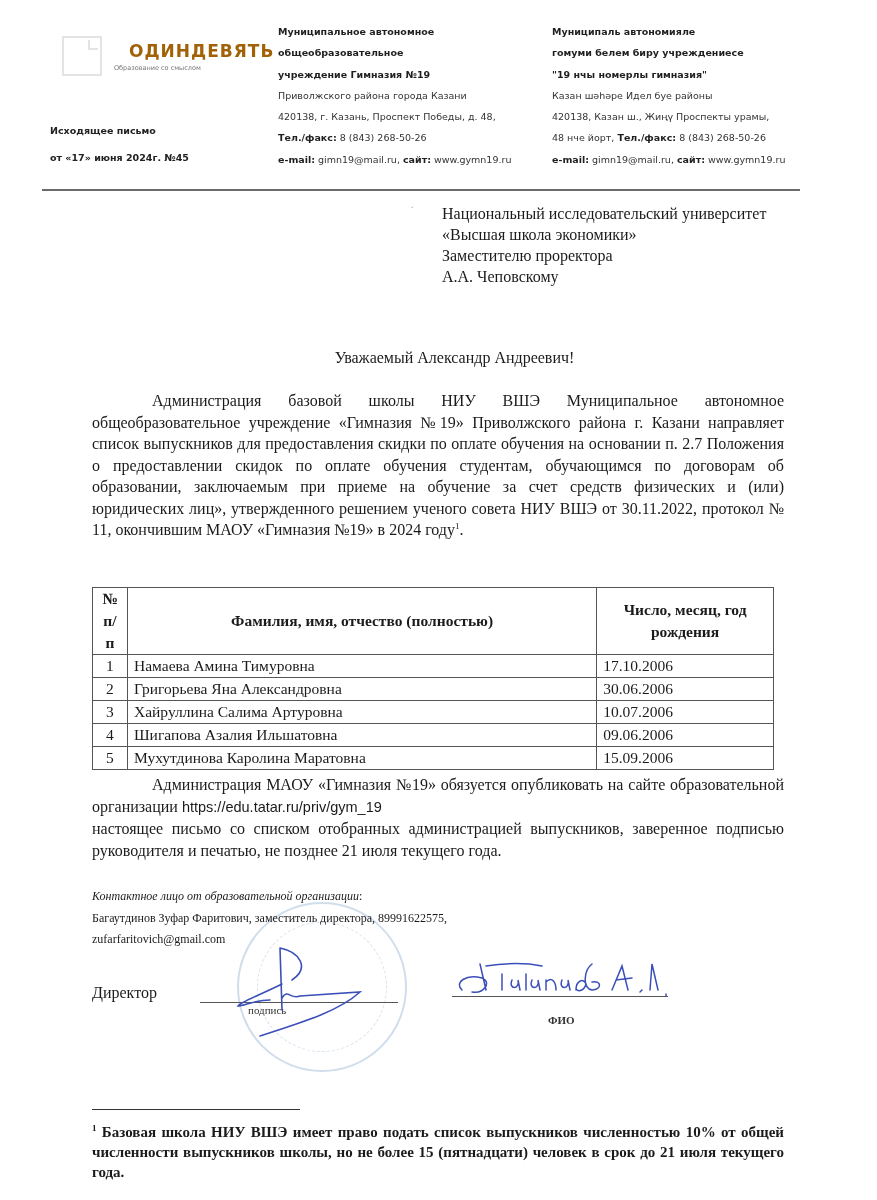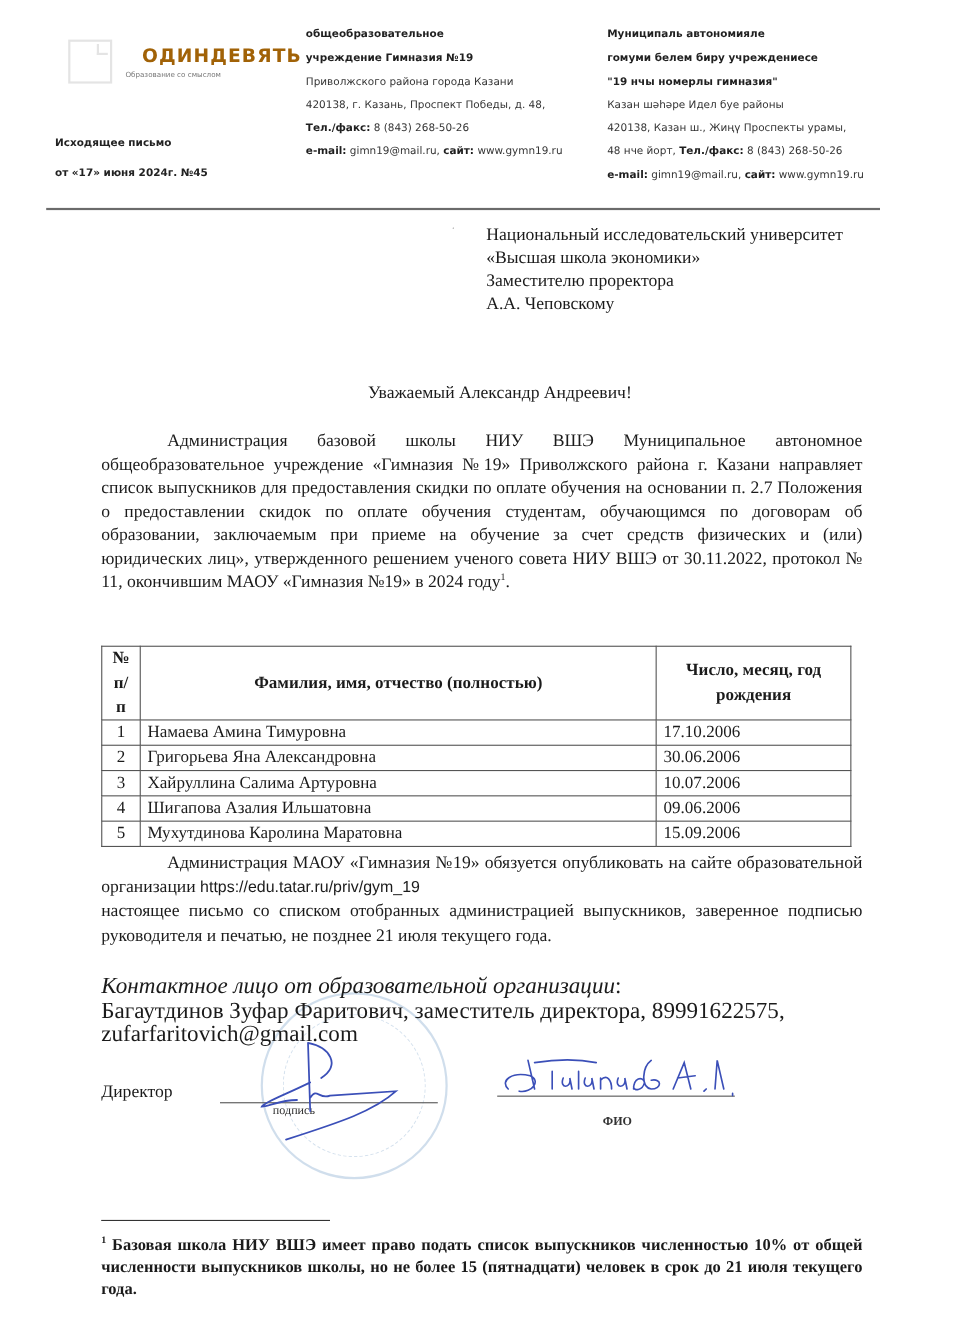--- a/index.html
+++ b/index.html
@@ -28,21 +28,21 @@
   .para .noindent { text-indent: 0; }
   sup { font-size: 9px; vertical-align: super; line-height: 0; }
   .url { font-family: "Liberation Sans", sans-serif; font-size: 14.5px; }
   
   table.list { position: absolute; left: 92px; top: 587px; width: 682px; border-collapse: collapse; font-size: 15.5px; }
   table.list th, table.list td { border: 1px solid #555; padding: 0 6px; }
   table.list th { font-weight: bold; text-align: center; line-height: 22px; height: 44px; }
   table.list td { height: 22px; line-height: 22px; }
   table.list td.num { text-align: center; padding: 0; }
   
-  .contact { left: 92px; top: 886px; font-size: 21px; line-height: 21.5px; }
+  .contact { left: 92px; top: 886px; font-size: 12px; line-height: 21.5px; }
   .contact .it { font-style: italic; }
   .director { left: 92px; top: 984px; font-size: 16px; }
   .sigline1 { left: 200px; top: 1002px; width: 198px; height: 1px; background: #555; }
   .sigline2 { left: 452px; top: 996px; width: 216px; height: 1px; background: #555; }
   .cap { font-size: 11px; color: #333; }
   
   .fn-rule { left: 92px; top: 1109px; width: 208px; height: 1px; background: #333; }
   .footnote { left: 92px; top: 1122px; width: 692px; font-size: 15px; line-height: 20px; font-weight: bold; text-align: justify; }
   .stamp { left: 237px; top: 902px; width: 170px; height: 170px; border-radius: 50%; border: 2px solid rgba(120,160,200,0.35); box-sizing: border-box; }
   .stamp::after { content: ""; position: absolute; left: 18px; top: 18px; right: 18px; bottom: 18px; border-radius: 50%; border: 1px dashed rgba(120,160,200,0.3); }
@@ -52,20 +52,21 @@
 <body>
 
 <div class="abs logo-box"></div>
 <div class="abs logo-title">ОДИНДЕВЯТЬ</div>
 <div class="abs logo-sub">Образование со смыслом</div>
 
 <div class="abs outgoing" style="top:125px;">Исходящее письмо</div>
 <div class="abs outgoing" style="top:152px;">от «17» июня 2024г. №45</div>
 
 <div class="abs hdr-col" style="left:278px; top:21px;">
+  <div class="b">Муниципальное автономное</div>
   <div class="b">общеобразовательное</div>
   <div class="b">учреждение Гимназия №19</div>
   <div>Приволжского района города Казани</div>
   <div>420138, г. Казань, Проспект Победы, д. 48,</div>
   <div><span class="b">Тел./факс:</span> <span>8 (843) 268-50-26</span></div>
   <div><span class="b">e-mail:</span> <span>gimn19@mail.ru,</span> <span class="b">сайт:</span> <span>www.gymn19.ru</span></div>
 </div>
 
 <div class="abs hdr-col" style="left:552px; top:21px;">
   <div class="b">Муниципаль автономияле</div>

